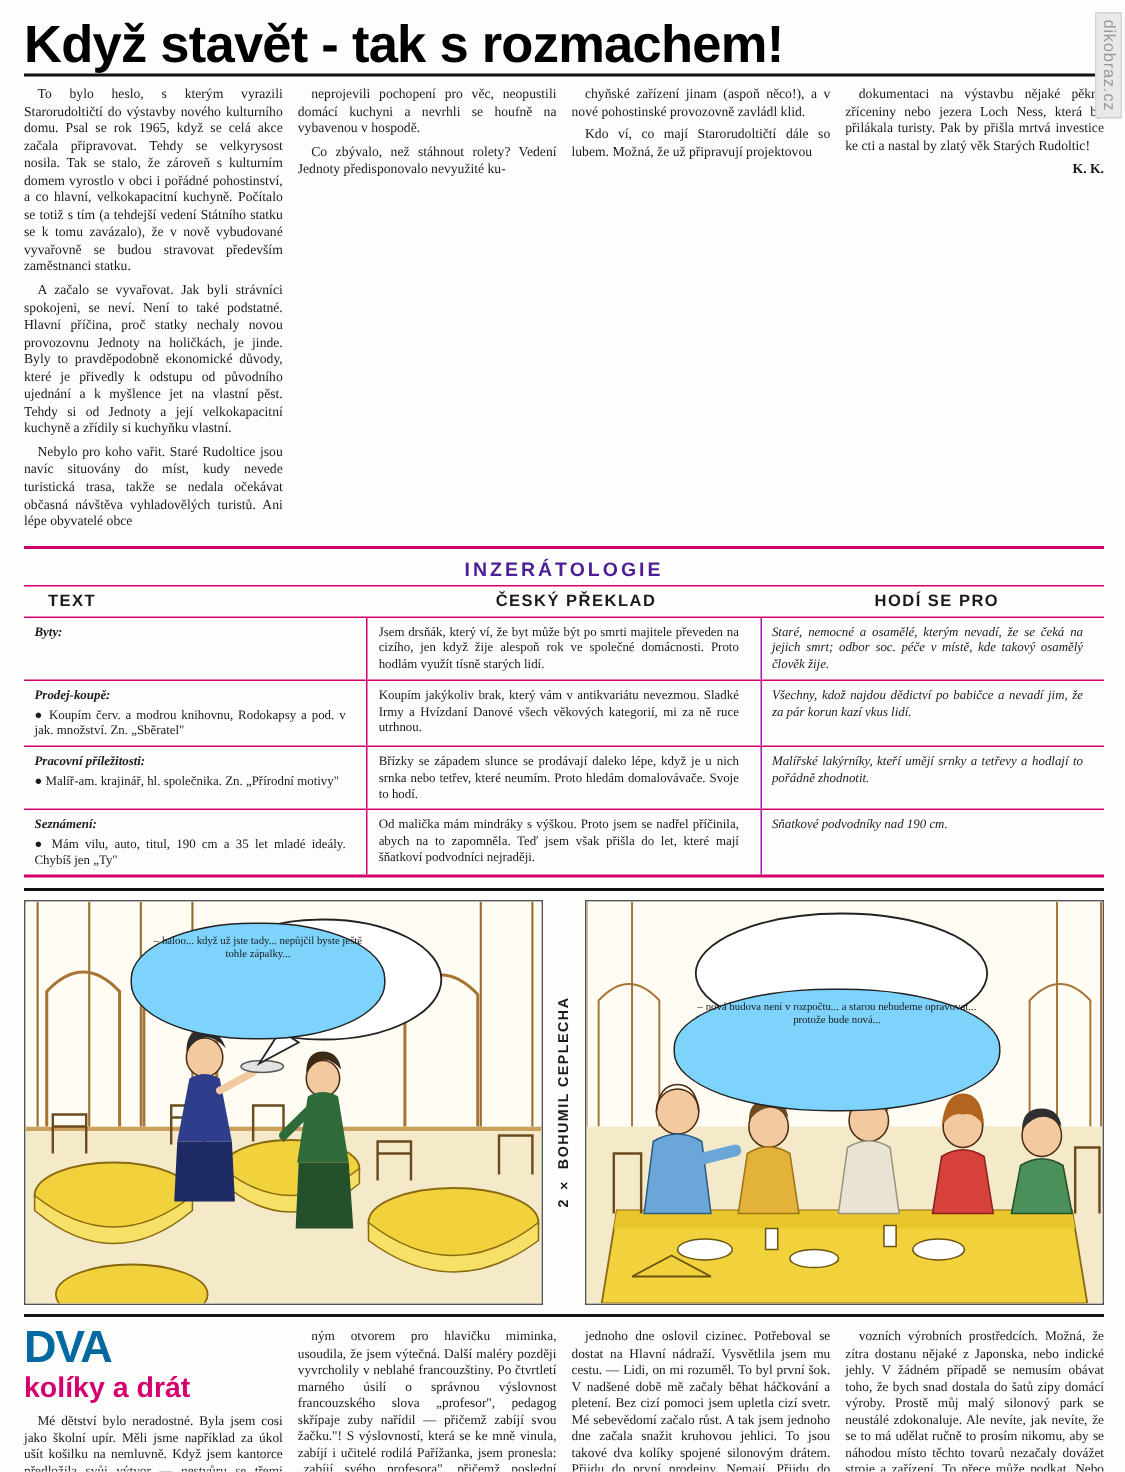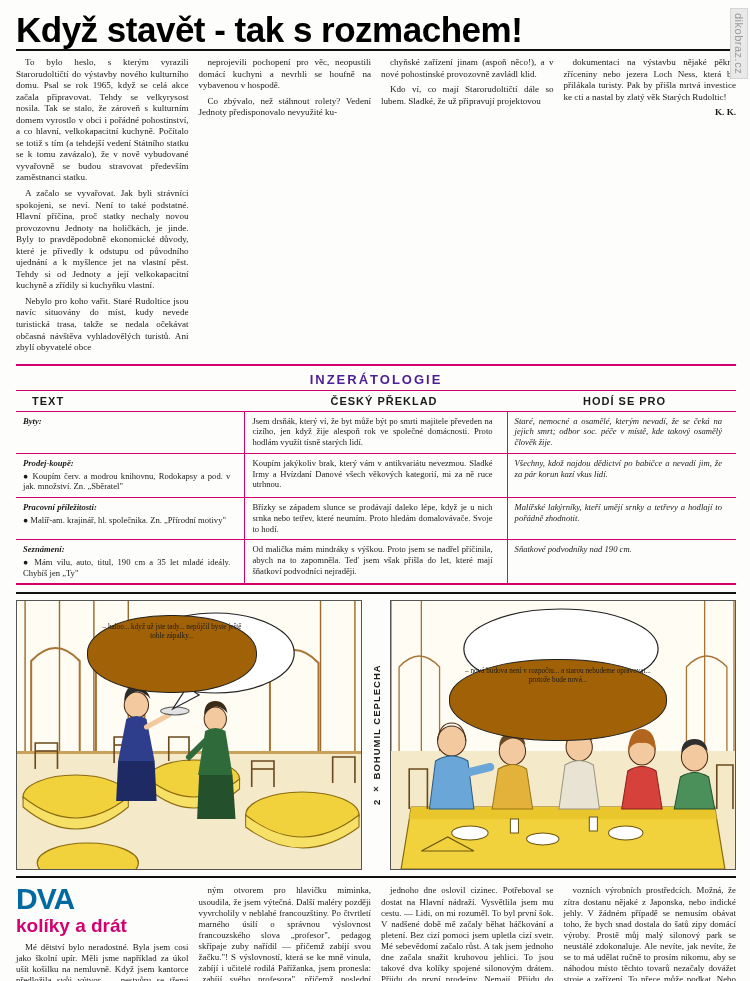--- a/index.html
+++ b/index.html
@@ -85,21 +85,21 @@
     flex:1;border:1px solid #555;background:#fff;position:relative;overflow:hidden;
     height:268px;
   }
   .credit{
     writing-mode:vertical-rl;transform:rotate(180deg);
     font-family:"Liberation Sans",sans-serif;font-weight:bold;font-size:9.5px;
     letter-spacing:1px;display:flex;align-items:center;justify-content:center;
     width:16px;
   }
   .bubble{
-    position:absolute;background:#a16207;border:1.2px solid #222;border-radius:48%;
+    position:absolute;background:#7dd3fc;border:1.2px solid #222;border-radius:48%;
     font-size:7.2px;line-height:1.15;text-align:center;padding:7px 9px;
     font-family:"Liberation Serif",serif;
   }
 
   
   .bottom{
     margin-top:7px;display:flex;gap:10px;
     font-size:8.9px;line-height:1.24;text-align:justify;
   }
   .bottom .col{flex:1;}
@@ -120,29 +120,29 @@
 
   <div class="watermark">dikobraz.cz</div>
 
   <h1 class="headline">Když stavět - tak s rozmachem!</h1>
   <hr class="rule-thick">
 
   <div class="top-cols">
     <div class="col">
       <p class="first">To bylo heslo, s kterým vyrazili Starorudoltičtí do výstavby nového kulturního domu. Psal se rok 1965, když se celá akce začala připravovat. Tehdy se velkyrysost nosila. Tak se stalo, že zároveň s kulturním domem vyrostlo v obci i pořádné pohostinství, a co hlavní, velkokapacitní kuchyně. Počítalo se totiž s tím (a tehdejší vedení Státního statku se k tomu zavázalo), že v nově vybudované vyvařovně se budou stravovat především zaměstnanci statku.</p>
       <p>A začalo se vyvařovat. Jak byli strávníci spokojeni, se neví. Není to také podstatné. Hlavní příčina, proč statky nechaly novou provozovnu Jednoty na holičkách, je jinde. Byly to pravděpodobně ekonomické důvody, které je přivedly k odstupu od původního ujednání a k myšlence jet na vlastní pěst. Tehdy si od Jednoty a její velkokapacitní kuchyně a zřídily si kuchyňku vlastní.</p>
-      <p>Nebylo pro koho vařit. Staré Rudoltice jsou navíc situovány do míst, kudy nevede turistická trasa, takže se nedala očekávat občasná návštěva vyhladovělých turistů. Ani zbylí obyvatelé obce</p>
+      <p>Nebylo pro koho vařit. Staré Rudoltice jsou navíc situovány do míst, kudy nevede turistická trasa, takže se nedala očekávat občasná návštěva vyhladovělých turistů. Ani lépe obyvatelé obce</p>
     </div>
     <div class="col">
       <p>neprojevili pochopení pro věc, neopustili domácí kuchyni a nevrhli se houfně na vybavenou v hospodě.</p>
       <p>Co zbývalo, než stáhnout rolety? Vedení Jednoty předisponovalo nevyužité ku-</p>
     </div>
     <div class="col">
       <p>chyňské zařízení jinam (aspoň něco!), a v nové pohostinské provozovně zavládl klid.</p>
-      <p>Kdo ví, co mají Starorudoltičtí dále so lubem. Sladké, že už připravují projektovou</p>
+      <p>Kdo ví, co mají Starorudoltičtí dále so lubem. Možná, že už připravují projektovou</p>
     </div>
     <div class="col">
       <p>dokumentaci na výstavbu nějaké pěkné zříceniny nebo jezera Loch Ness, která by přilákala turisty. Pak by přišla mrtvá investice ke cti a nastal by zlatý věk Starých Rudoltic!</p>
       <div class="sign">K. K.</div>
     </div>
   </div>
 
   <div class="ads">
     <div class="ads-title">INZERÁTOLOGIE</div>
     <div class="ads-head">

